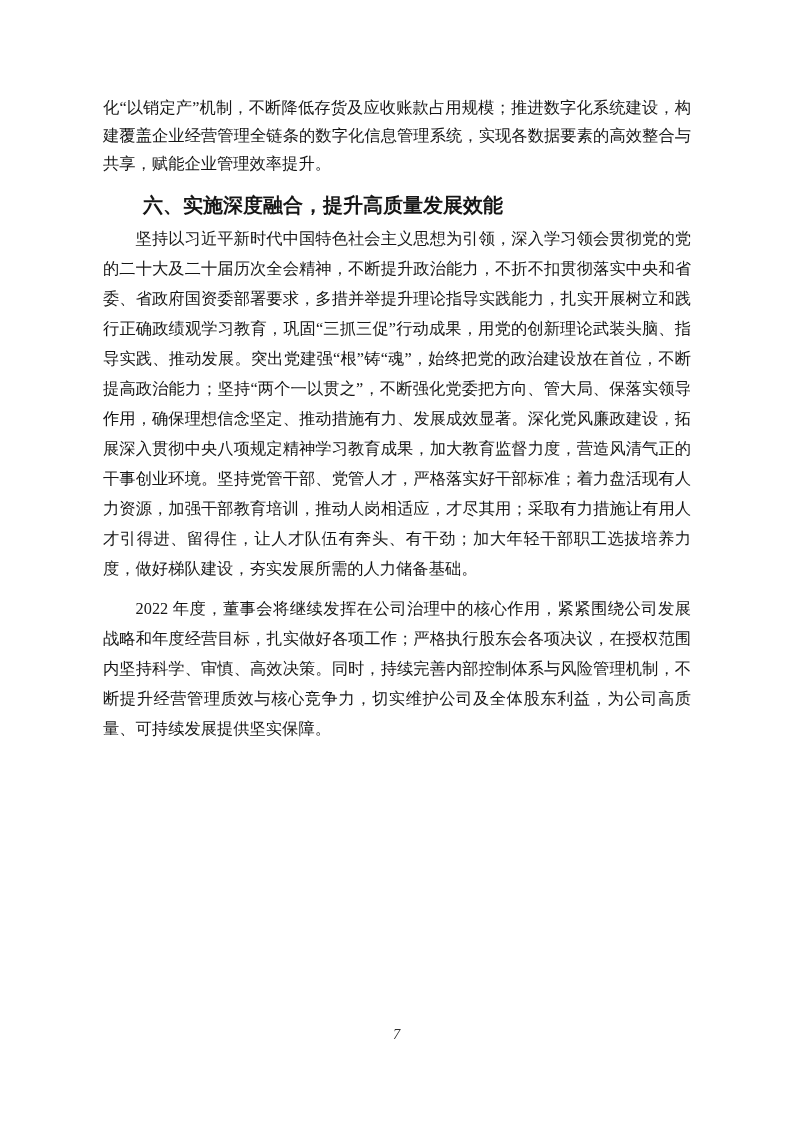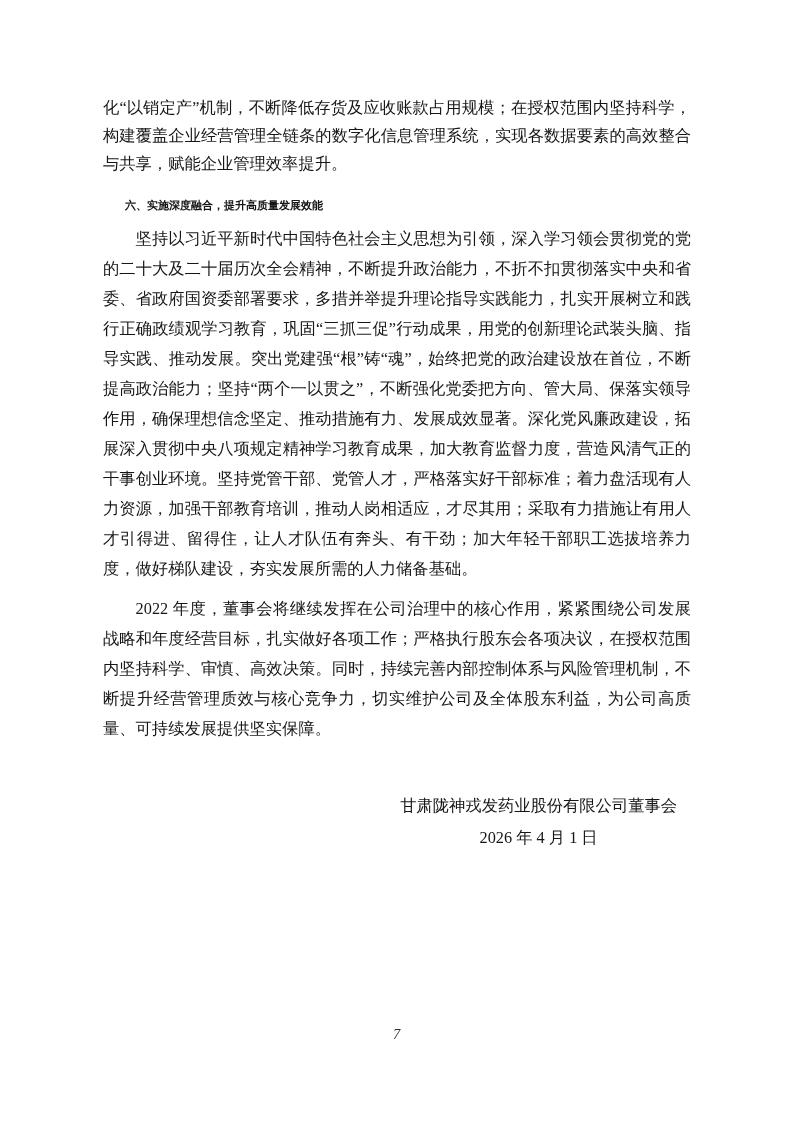--- a/index.html
+++ b/index.html
@@ -25,21 +25,21 @@
     text-align: justify;
   }
   .para {
     margin: 0;
     line-height: 30px;
   }
   .cont {
     line-height: 28px;
   }
   .heading {
-    font-size: 11px;
+    font-size: 20px;
     font-weight: 700;
     margin: 12px 0 0 0;
     line-height: 30px;
     text-indent: 2em;
   }
   .indent {
     text-indent: 2em;
   }
   .p1 { margin-top: 4px; }
   .p2 { margin-top: 10px; }
@@ -59,23 +59,19 @@
     font-style: italic;
     font-size: 14.5px;
     color: #2e2e2e;
   }
 </style>
 </head>
 <body>
 
 <div class="page">
   <div class="content">
-    <p class="para cont">化“以销定产”机制，不断降低存货及应收账款占用规模；在授权范围内坚持科学，构建覆盖企业经营管理全链条的数字化信息管理系统，实现各数据要素的高效整合与共享，赋能企业管理效率提升。</p>
+    <p class="para cont">化“以销定产”机制，不断降低存货及应收账款占用规模；推进数字化系统建设，构建覆盖企业经营管理全链条的数字化信息管理系统，实现各数据要素的高效整合与共享，赋能企业管理效率提升。</p>
     <h2 class="heading">六、实施深度融合，提升高质量发展效能</h2>
     <p class="para indent p1">坚持以习近平新时代中国特色社会主义思想为引领，深入学习领会贯彻党的党的二十大及二十届历次全会精神，不断提升政治能力，不折不扣贯彻落实中央和省委、省政府国资委部署要求，多措并举提升理论指导实践能力，扎实开展树立和践行正确政绩观学习教育，巩固“三抓三促”行动成果，用党的创新理论武装头脑、指导实践、推动发展。突出党建强“根”铸“魂”，始终把党的政治建设放在首位，不断提高政治能力；坚持“两个一以贯之”，不断强化党委把方向、管大局、保落实领导作用，确保理想信念坚定、推动措施有力、发展成效显著。深化党风廉政建设，拓展深入贯彻中央八项规定精神学习教育成果，加大教育监督力度，营造风清气正的干事创业环境。坚持党管干部、党管人才，严格落实好干部标准；着力盘活现有人力资源，加强干部教育培训，推动人岗相适应，才尽其用；采取有力措施让有用人才引得进、留得住，让人才队伍有奔头、有干劲；加大年轻干部职工选拔培养力度，做好梯队建设，夯实发展所需的人力储备基础。</p>
     <p class="para indent p2">2022 年度，董事会将继续发挥在公司治理中的核心作用，紧紧围绕公司发展战略和年度经营目标，扎实做好各项工作；严格执行股东会各项决议，在授权范围内坚持科学、审慎、高效决策。同时，持续完善内部控制体系与风险管理机制，不断提升经营管理质效与核心竞争力，切实维护公司及全体股东利益，为公司高质量、可持续发展提供坚实保障。</p>
-    <div class="signature">
-      <div>甘肃陇神戎发药业股份有限公司董事会</div>
-      <div>2026 年 4 月 1 日</div>
-    </div>
   </div>
   <div class="page-number">7</div>
 </div>
 
 </body></html>

